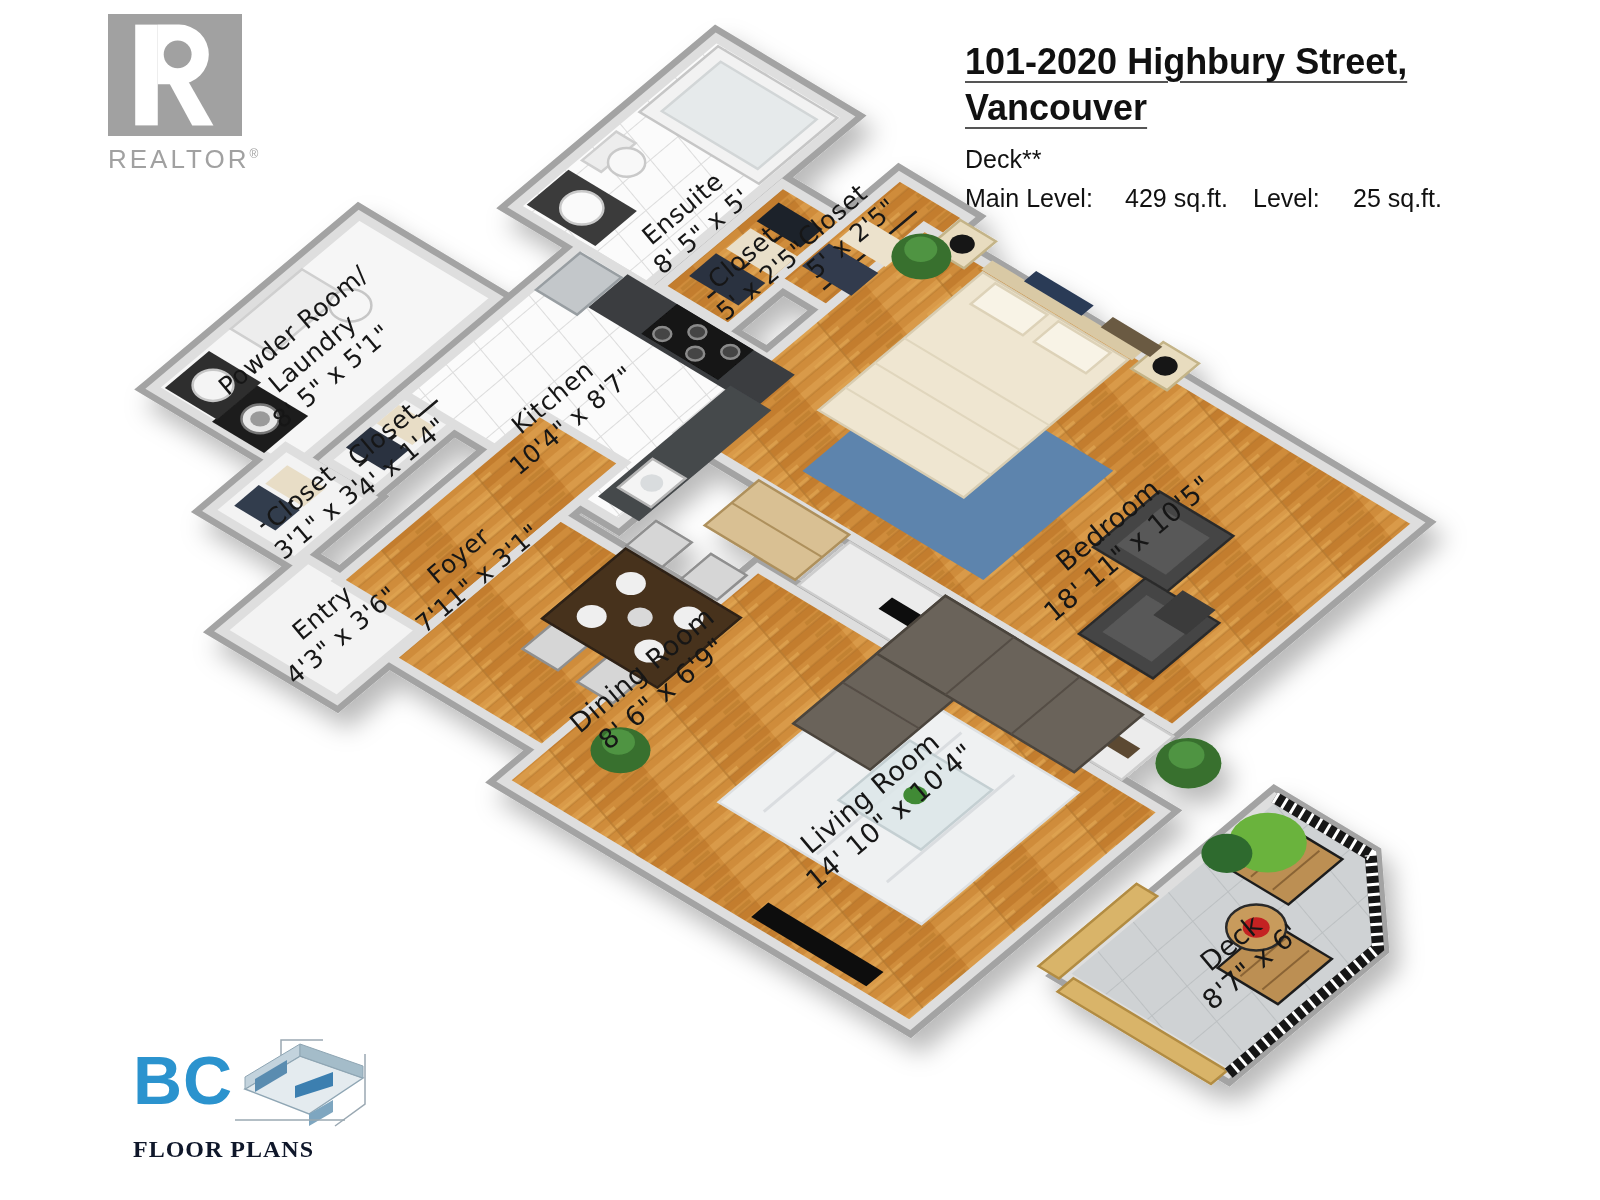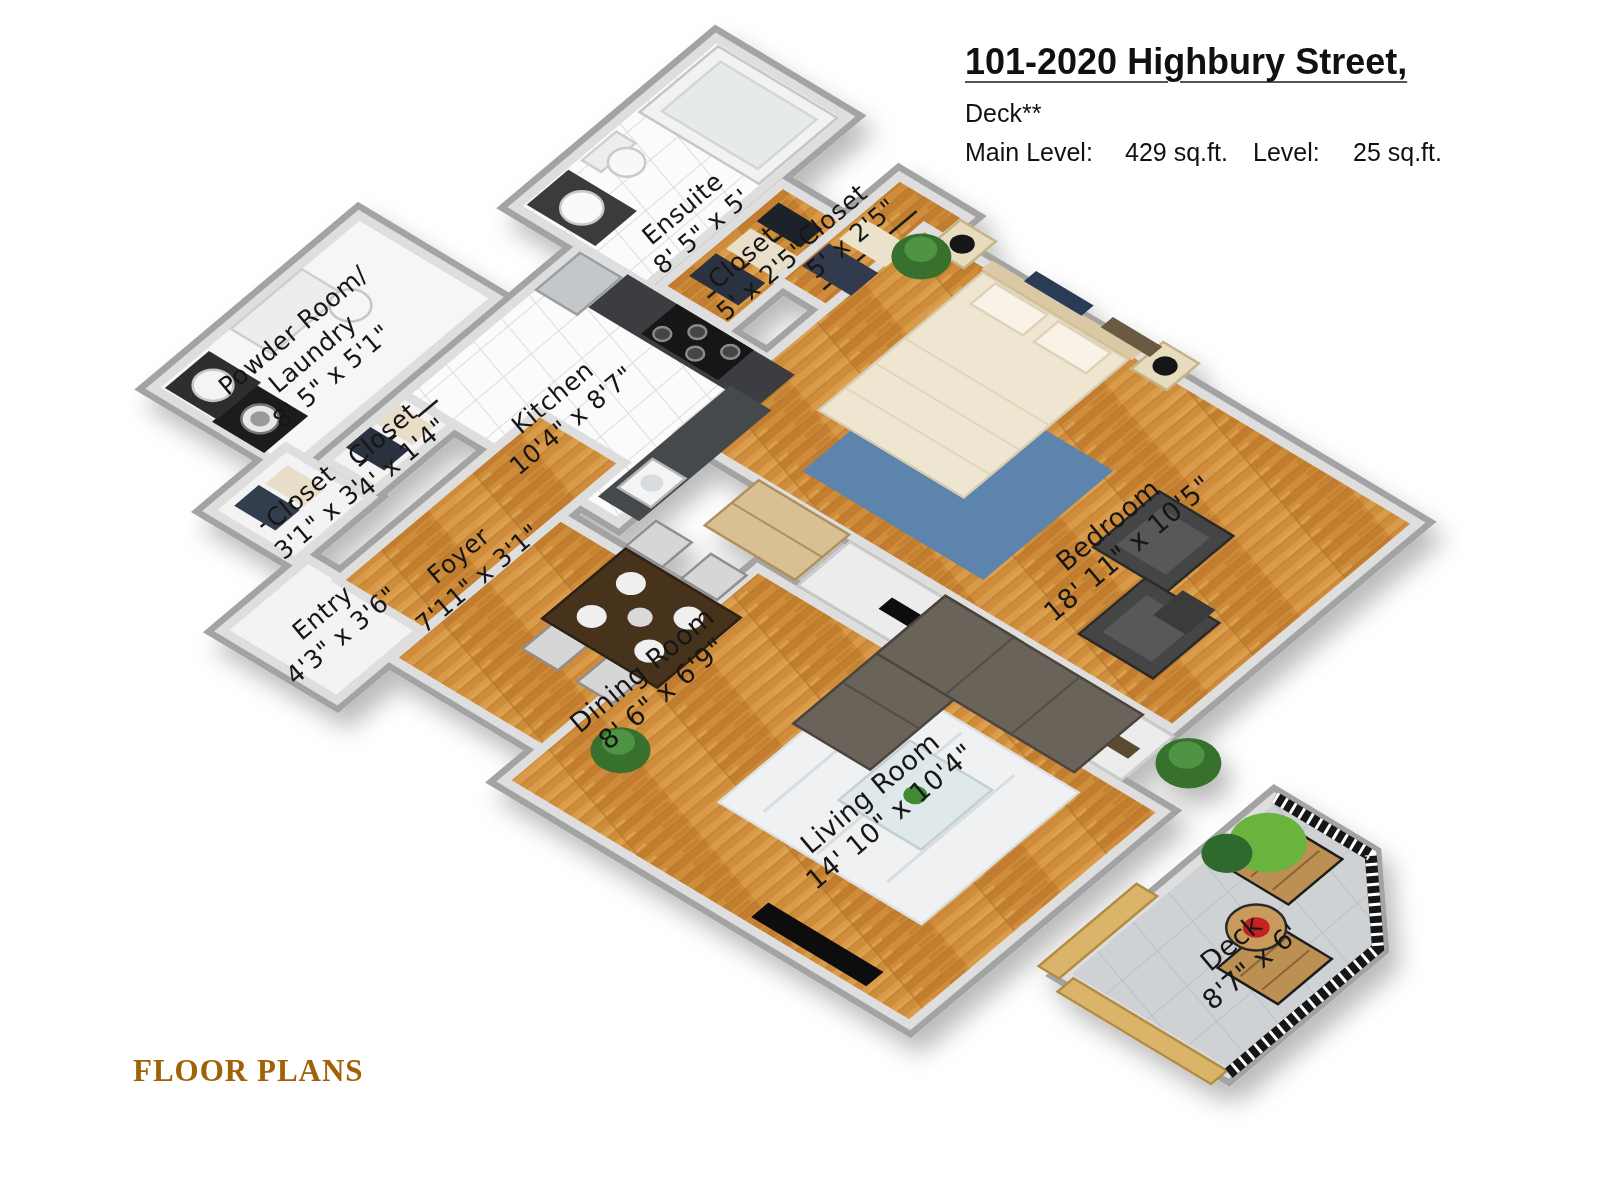--- a/index.html
+++ b/index.html
@@ -21,36 +21,49 @@
   .realtor{position:absolute;left:108px;top:14px;width:160px;}
   .realtor .box{width:134px;height:122px;background:#a1a1a1;}
   .realtor .rtext{margin-top:8px;font-size:26px;letter-spacing:3px;color:#a1a1a1;}
   .realtor .rtext sup{font-size:12px;}
   
   .bclogo{position:absolute;left:133px;top:1044px;width:260px;}
   .bclogo .row{position:relative;height:76px;}
   .bclogo .bc{position:absolute;left:0;top:2px;font-size:68px;font-weight:bold;
       color:#2b93ce;letter-spacing:1px;line-height:1;}
   .bclogo .gfx{position:absolute;left:92px;top:-10px;}
-  .bclogo .fp{font-family:"Liberation Serif",serif;font-weight:bold;font-size:31px;
-      color:#a16207;letter-spacing:1px;margin-top:9px;white-space:nowrap;}
+  .bclogo .fp{font-family:"Liberation Serif",serif;font-weight:bold;font-size:24px;
+      color:#0f172a;letter-spacing:1px;margin-top:16px;white-space:nowrap;}
   
   svg.plan{position:absolute;left:0;top:0;}
   .lbl text{font-family:"DejaVu Sans","Liberation Sans",sans-serif;font-size:25px;
       fill:#161616;text-anchor:middle;letter-spacing:0.5px;}
   .lbl text.big{font-size:27px;}
 </style>
 </head>
 <body>
 
 <div class="page">
 
+  <div class="realtor">
+    <div class="box">
+      <svg width="134" height="122" viewBox="0 0 100 92">
+        <rect x="0" y="0" width="100" height="92" fill="#a1a1a1"></rect>
+        <rect x="20" y="8" width="17" height="76" fill="#ffffff"></rect>
+        <path d="M37 8 h16 a22.5 22.5 0 0 1 0 45 h-16 z" fill="#ffffff"></path>
+        <circle cx="52" cy="30.5" r="10.5" fill="#a1a1a1"></circle>
+        <polygon points="44,49 59,49 79,84 63,84" fill="#ffffff"></polygon>
+      </svg>
+    </div>
+    <div class="rtext"><span>REALTOR</span><sup>®</sup></div>
+  </div>
 
   <div class="header">
     <div class="title">101-2020 Highbury Street,</div>
+    <div class="title">Vancouver</div>
     <div class="total">Deck**</div>
     <div class="arearow">
       <span class="ml-label">Main Level:</span>
       <span class="ml-value">429 sq.ft.</span>
       <span class="dk-label">Level:</span>
       <span class="dk-value">25 sq.ft.</span>
     </div>
   </div>
 
   <svg class="plan" width="1600" height="1200" viewBox="0 0 1600 1200">
@@ -260,16 +273,32 @@
         <text class="big" x="876" y="831">14' 10" x 10'4"</text>
       </g>
       <g class="lbl" transform="rotate(-40 1237 950)">
         <text class="big" x="1237" y="950">Deck</text>
         <text class="big" x="1237" y="981">8'7" x 6'</text>
       </g>
     </g>
   </svg>
 
   <div class="bclogo">
+    <div class="row">
+      <span class="bc">BC</span>
+      <span class="gfx">
+        <svg width="150" height="96" viewBox="0 0 150 96">
+          <polyline points="56,30 56,6 98,6" fill="none" stroke="#9aa8b2" stroke-width="1.5"></polyline>
+          <polyline points="140,20 140,70 110,92" fill="none" stroke="#9aa8b2" stroke-width="1.5"></polyline>
+          <polygon points="20,55 75,22 138,44 84,80" fill="#e4ebef" stroke="#8fa6b4" stroke-width="1.5"></polygon>
+          <polygon points="20,55 75,22 75,10 20,43" fill="#c3d3dd" stroke="#8fa6b4" stroke-width="1"></polygon>
+          <polygon points="75,22 138,44 138,32 75,10" fill="#a4bcc9" stroke="#8fa6b4" stroke-width="1"></polygon>
+          <polygon points="30,58 62,39 62,26 30,45" fill="#5a8cb0"></polygon>
+          <polygon points="70,64 108,52 108,38 70,52" fill="#3c7fb0"></polygon>
+          <polygon points="84,80 84,92 108,78 108,66" fill="#7ea6c0"></polygon>
+          <line x1="10" y1="86" x2="120" y2="86" stroke="#9aa8b2" stroke-width="1.5"></line>
+        </svg>
+      </span>
+    </div>
     <div class="fp">FLOOR PLANS</div>
   </div>
 
 </div>
 
 </body></html>

